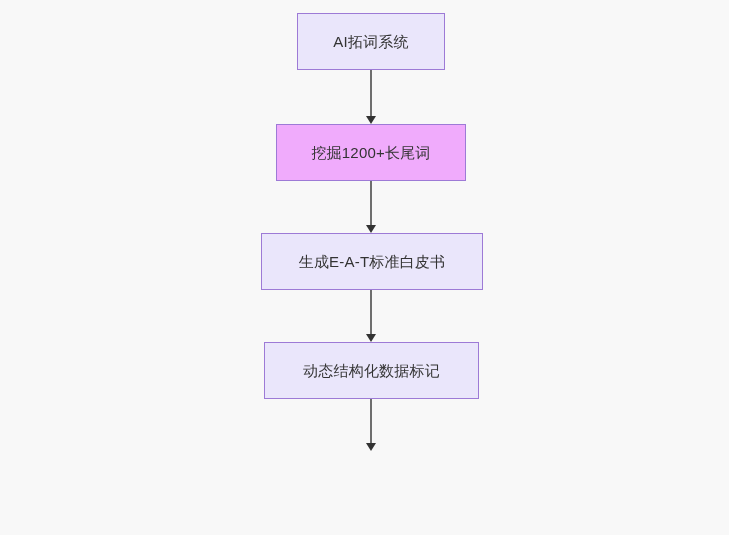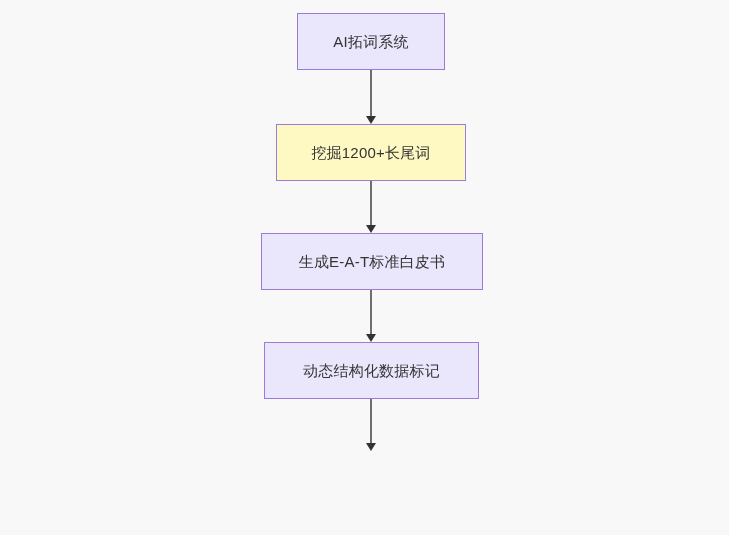--- a/index.html
+++ b/index.html
@@ -79,21 +79,21 @@
 
   <div class="connector" style="left: 366px; top: 399px; height: 52px;">
     <div class="line" style="background: rgb(110, 110, 110);"></div>
     <div class="arrowhead" style="border-top-color: rgb(51, 51, 51);"></div>
   </div>
 
   <div class="node" style="left: 297px; top: 13px; width: 148px; height: 57px; background: rgb(234, 230, 251); border-color: rgb(157, 122, 214); color: rgb(51, 51, 51);">
     <span class="node-label">AI拓词系统</span>
   </div>
 
-  <div class="node" style="left: 276px; top: 124px; width: 190px; height: 57px; background: #fef9c3; border-color: rgb(157, 122, 214); color: rgb(51, 51, 51);">
+  <div class="node" style="left: 276px; top: 124px; width: 190px; height: 57px; background: #f0abfc; border-color: rgb(157, 122, 214); color: rgb(51, 51, 51);">
     <span class="node-label">挖掘1200+长尾词</span>
   </div>
 
   <div class="node" style="left: 264px; top: 342px; width: 215px; height: 57px; background: rgb(234, 230, 251); border-color: rgb(157, 122, 214); color: rgb(51, 51, 51);">
     <span class="node-label">动态结构化数据标记</span>
   </div>
 
   <div class="node" style="left: 261px; top: 233px; width: 222px; height: 57px; background: rgb(234, 230, 251); border-color: rgb(157, 122, 214); color: rgb(51, 51, 51);">
     <span class="node-label">生成E-A-T标准白皮书</span>
   </div>

